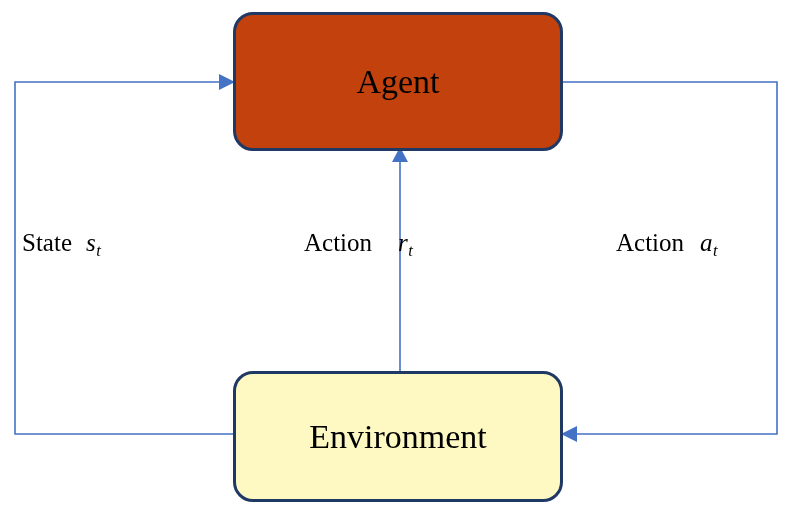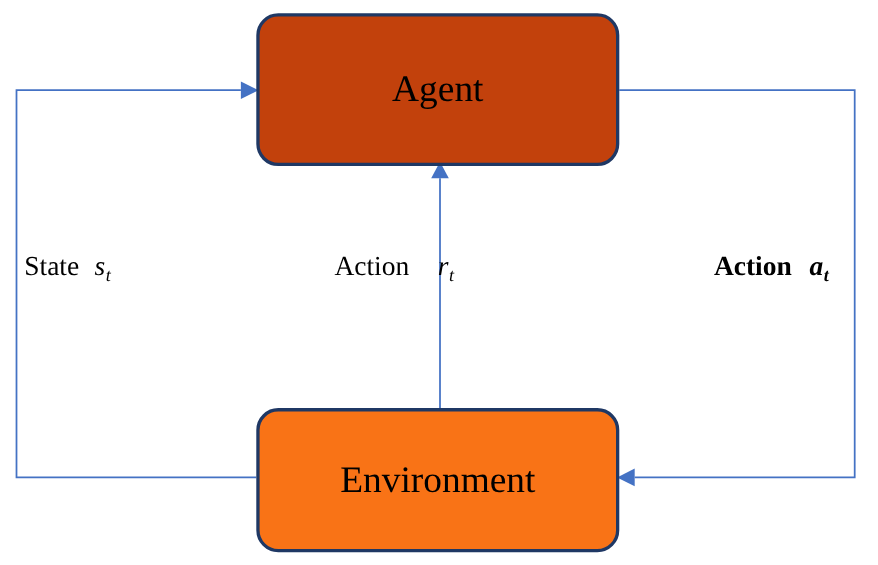--- a/index.html
+++ b/index.html
@@ -42,21 +42,21 @@
     height: 139px;
     background: #c2410c;
   }
   #agent-node .node-label { font-size: 34px; }
 
   #environment-node {
     left: 233px;
     top: 371px;
     width: 330px;
     height: 131px;
-    background: #f97316;
+    background: #fef9c3;
   }
   #environment-node .node-label { font-size: 34px; }
 
   
   #connectors {
     position: absolute;
     left: 0;
     top: 0;
     width: 798px;
     height: 514px;
@@ -89,21 +89,21 @@
   }
   .edge-label .sub {
     font-style: italic;
     font-size: 0.66em;
     vertical-align: -0.32em;
     margin-left: 0.5px;
   }
 
   #state-label  { left: 22px;  top: 230px; }
   #reward-label { left: 304px; top: 230px; }
-  #action-label { left: 649px; top: 230px; font-weight: bold; }
+  #action-label { left: 616px; top: 230px; }
   
   #reward-label .sym { margin-left: 26px; }
   #action-label .sym { margin-left: 16px; }
 </style>
 </head>
 <body>
 
 <div id="canvas">
 
   <svg id="connectors" viewBox="0 0 798 514" width="798" height="514">

